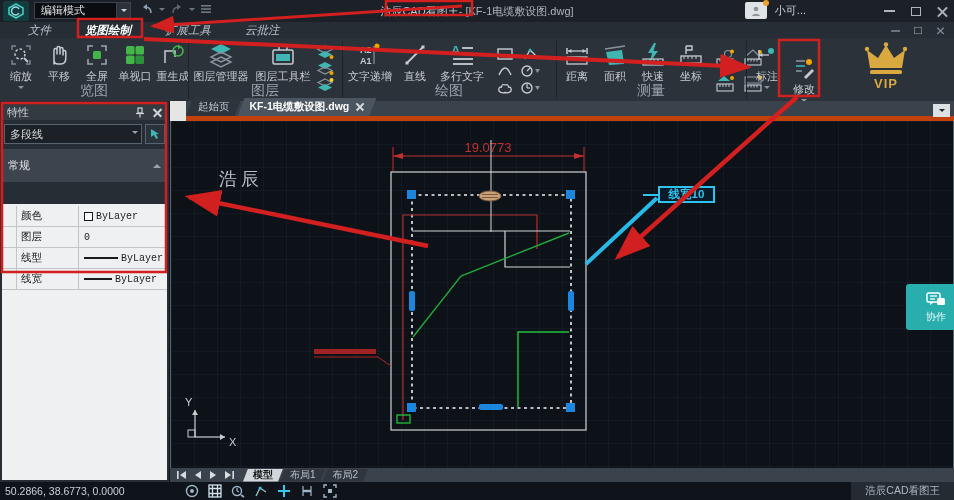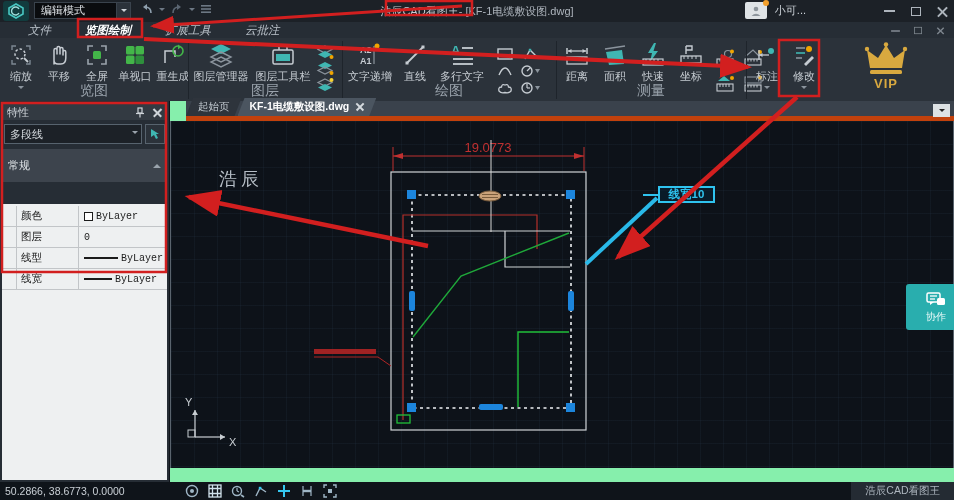--- a/index.html
+++ b/index.html
@@ -1,18 +1,18 @@
 <!DOCTYPE html>
 <html><head>
 <meta charset="utf-8">
 <style>
   * { margin:0; padding:0; box-sizing:border-box; }
   html,body { width:954px; height:500px; overflow:hidden; background:#10151b;
     font-family:"Liberation Sans","DejaVu Sans",sans-serif; }
-  .app { position:relative; width:954px; height:500px; background:#86efac; }
+  .app { position:relative; width:954px; height:500px; background:#e5e5e5; }
 
   
   .titlebar { position:absolute; left:0; top:0; width:954px; height:22px;
     background:#1c2127; display:flex; align-items:center; }
   .logo { position:absolute; left:3px; top:1px; width:26px; height:20px;
     background:#123c3e; border-radius:3px; display:flex; align-items:center; justify-content:center; }
   .mode-select { position:absolute; left:34px; top:2px; width:97px; height:17px;
     background:#0a0c0f; border:1px solid #3a434d; color:#dfe3e7; font-size:11px;
     display:flex; align-items:center; padding-left:6px; }
   .mode-select .dd { position:absolute; right:0; top:0; width:14px; height:15px;
@@ -486,21 +486,21 @@
             <svg width="22" height="22" viewBox="0 0 22 22">
               <line x1="3" y1="16" x2="3" y2="6" stroke="#c6ccd2" stroke-width="1.4"></line>
               <line x1="3" y1="11" x2="13" y2="11" stroke="#c6ccd2" stroke-width="1.3"></line>
               <path d="M3 11 l3.5 -2 v4 z" fill="#c6ccd2"></path>
               <circle cx="15" cy="7" r="3" fill="#3fb6b2"></circle>
             </svg>
             </span>
           <span class="rlabel">标注</span>
           <span class="chev tri-down sm" style="border-top-color:#8b949d;"></span>
         </div>
-        <div class="rbtn" style="min-width:36px; padding:1px 0;">
+        <div class="rbtn" style="min-width:36px; padding:14px 0;">
           <span class="ric">
             <svg width="22" height="22" viewBox="0 0 22 22">
               <line x1="3" y1="4" x2="12" y2="4" stroke="#8b949d" stroke-width="1.6"></line>
               <line x1="3" y1="9" x2="12" y2="9" stroke="#3fb6b2" stroke-width="1.6"></line>
               <line x1="3" y1="14" x2="9" y2="14" stroke="#8b949d" stroke-width="1.6"></line>
               <circle cx="16" cy="5" r="3" fill="#f0a500"></circle>
               <path d="M11 20 L19 12 l2 2 -8 8 z" fill="#c6ccd2"></path>
             </svg>
             </span>
           <span class="rlabel">修改</span>
@@ -662,20 +662,47 @@
           <rect x="2" y="2" width="13" height="9" rx="1.5" fill="none" stroke="#ffffff" stroke-width="1.5"></rect>
           <path d="M5 11 v3 l4 -3" fill="#ffffff"></path>
           <rect x="12" y="7" width="8" height="7" rx="1.5" fill="#ffffff"></rect>
           <line x1="5" y1="5" x2="12" y2="5" stroke="#ffffff" stroke-width="1.3"></line>
           <line x1="5" y1="8" x2="10" y2="8" stroke="#ffffff" stroke-width="1.3"></line>
         </svg>
         <span>协作</span>
       </div>
     </div>
 
+    <div class="layoutbar">
+      <div class="lnav">
+        <svg width="11" height="8" viewBox="0 0 11 8">
+            <rect x="1" y="0" width="1.6" height="8" fill="#d7dce1"></rect>
+            <path d="M10 0 L4 4 L10 8 Z" fill="#d7dce1"></path>
+          </svg>
+        <svg width="8" height="8" viewBox="0 0 8 8">
+            <path d="M7 0 L1 4 L7 8 Z" fill="#d7dce1"></path>
+          </svg>
+        <svg width="8" height="8" viewBox="0 0 8 8">
+            <path d="M1 0 L7 4 L1 8 Z" fill="#d7dce1"></path>
+          </svg>
+        <svg width="11" height="8" viewBox="0 0 11 8">
+            <path d="M1 0 L7 4 L1 8 Z" fill="#d7dce1"></path>
+            <rect x="8.4" y="0" width="1.6" height="8" fill="#d7dce1"></rect>
+          </svg>
+      </div>
+      <div class="ltab active">
+          <span>模型</span>
+        </div>
+      <div class="ltab">
+          <span>布局1</span>
+        </div>
+      <div class="ltab">
+          <span>布局2</span>
+        </div>
+    </div>
   </div>
 
   <div class="statusbar">
     <span class="coords">50.2866, 38.6773, 0.0000</span>
     <div class="sb-icons">
       <svg width="14" height="14" viewBox="0 0 14 14">
           <circle cx="7" cy="7" r="5.5" fill="none" stroke="#9fb6c6" stroke-width="1.4"></circle>
           <circle cx="7" cy="7" r="2" fill="#9fb6c6"></circle>
         </svg>
       <svg width="14" height="14" viewBox="0 0 14 14">

